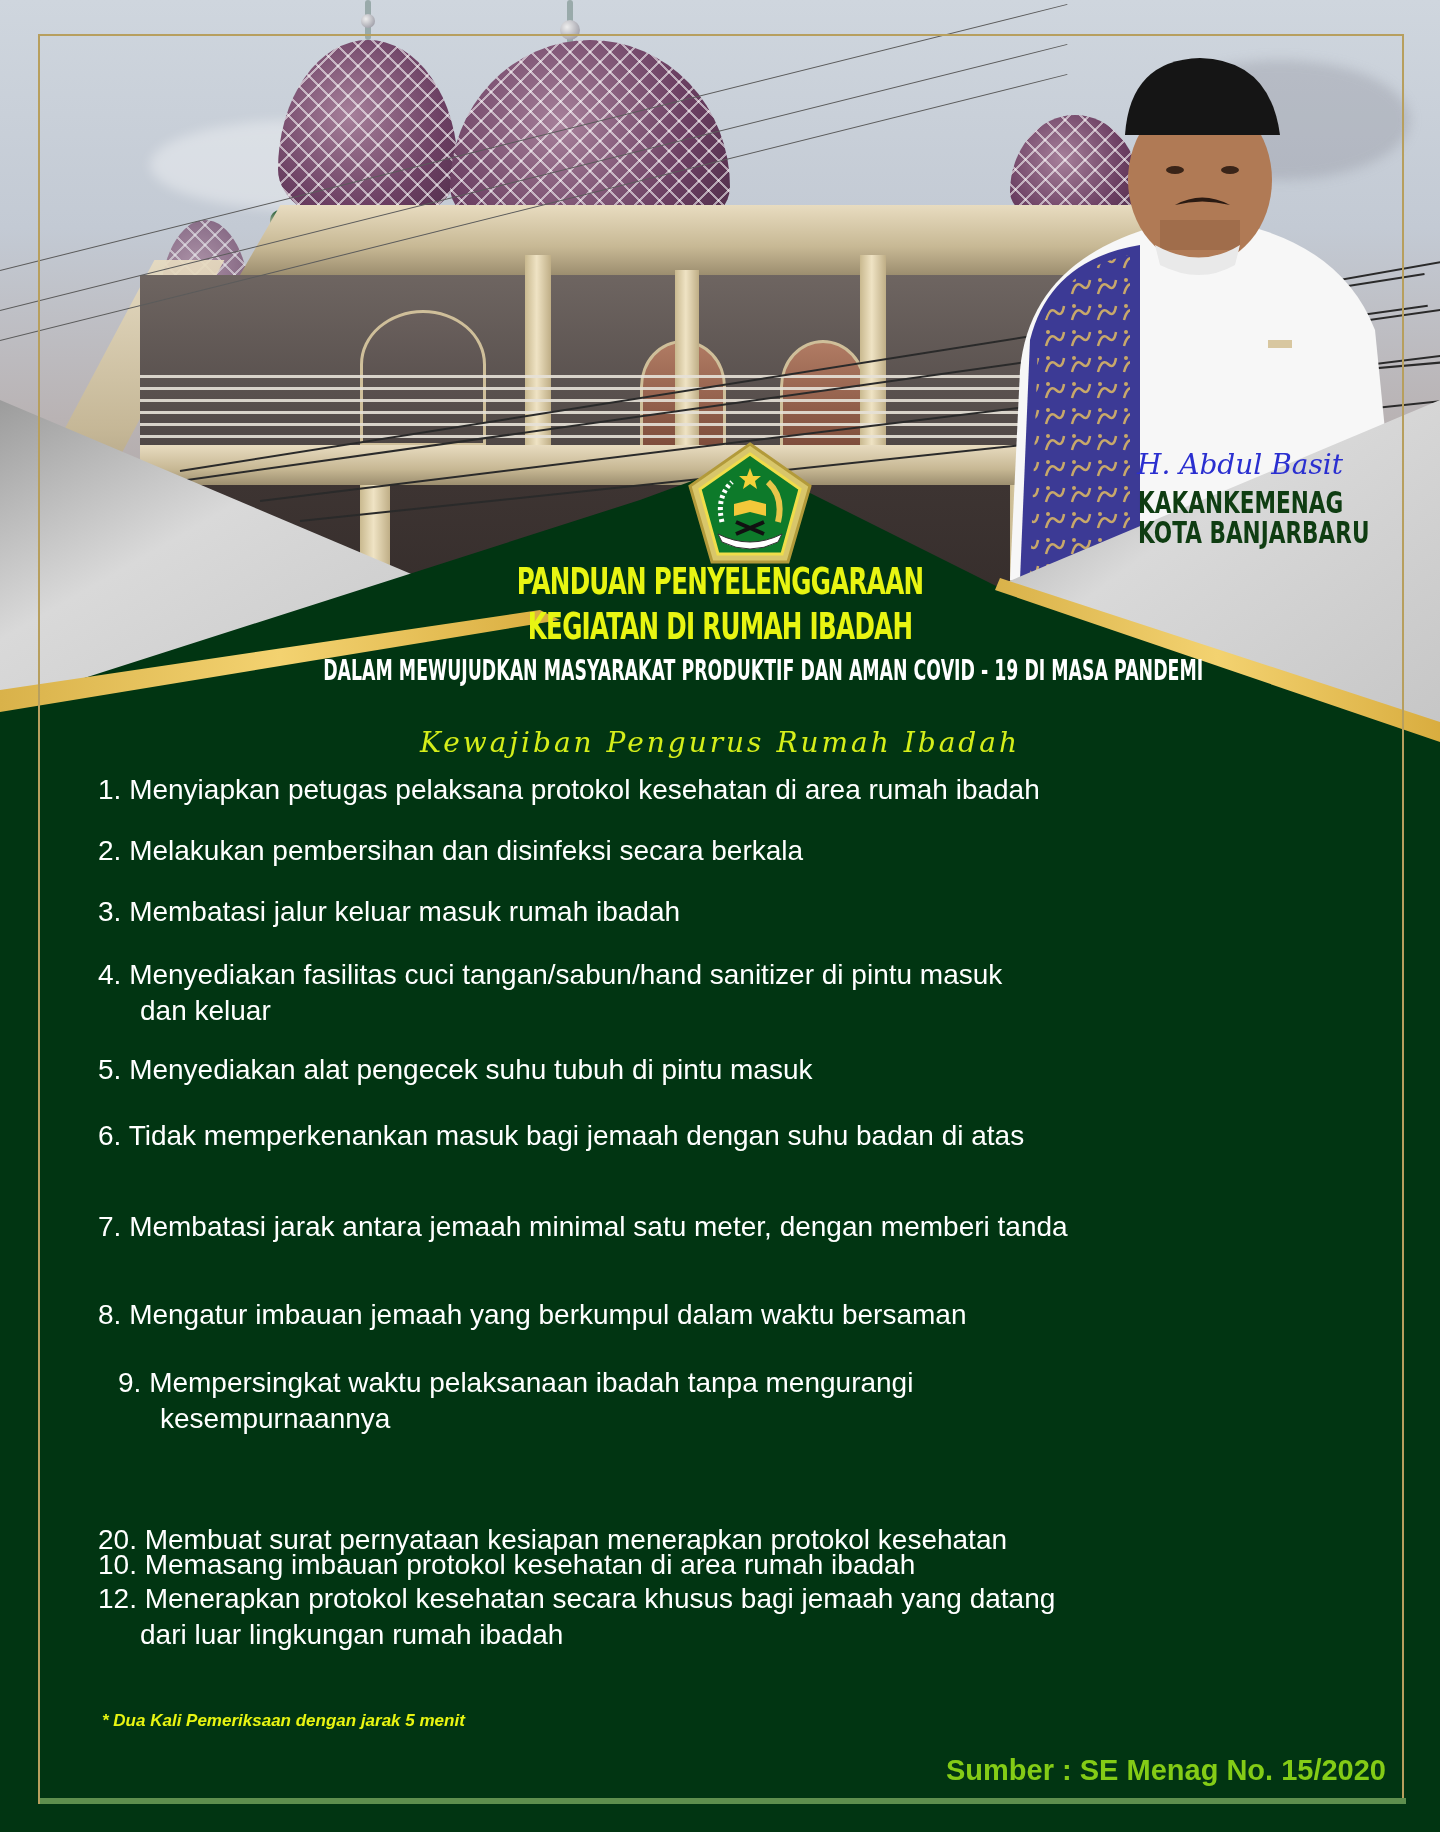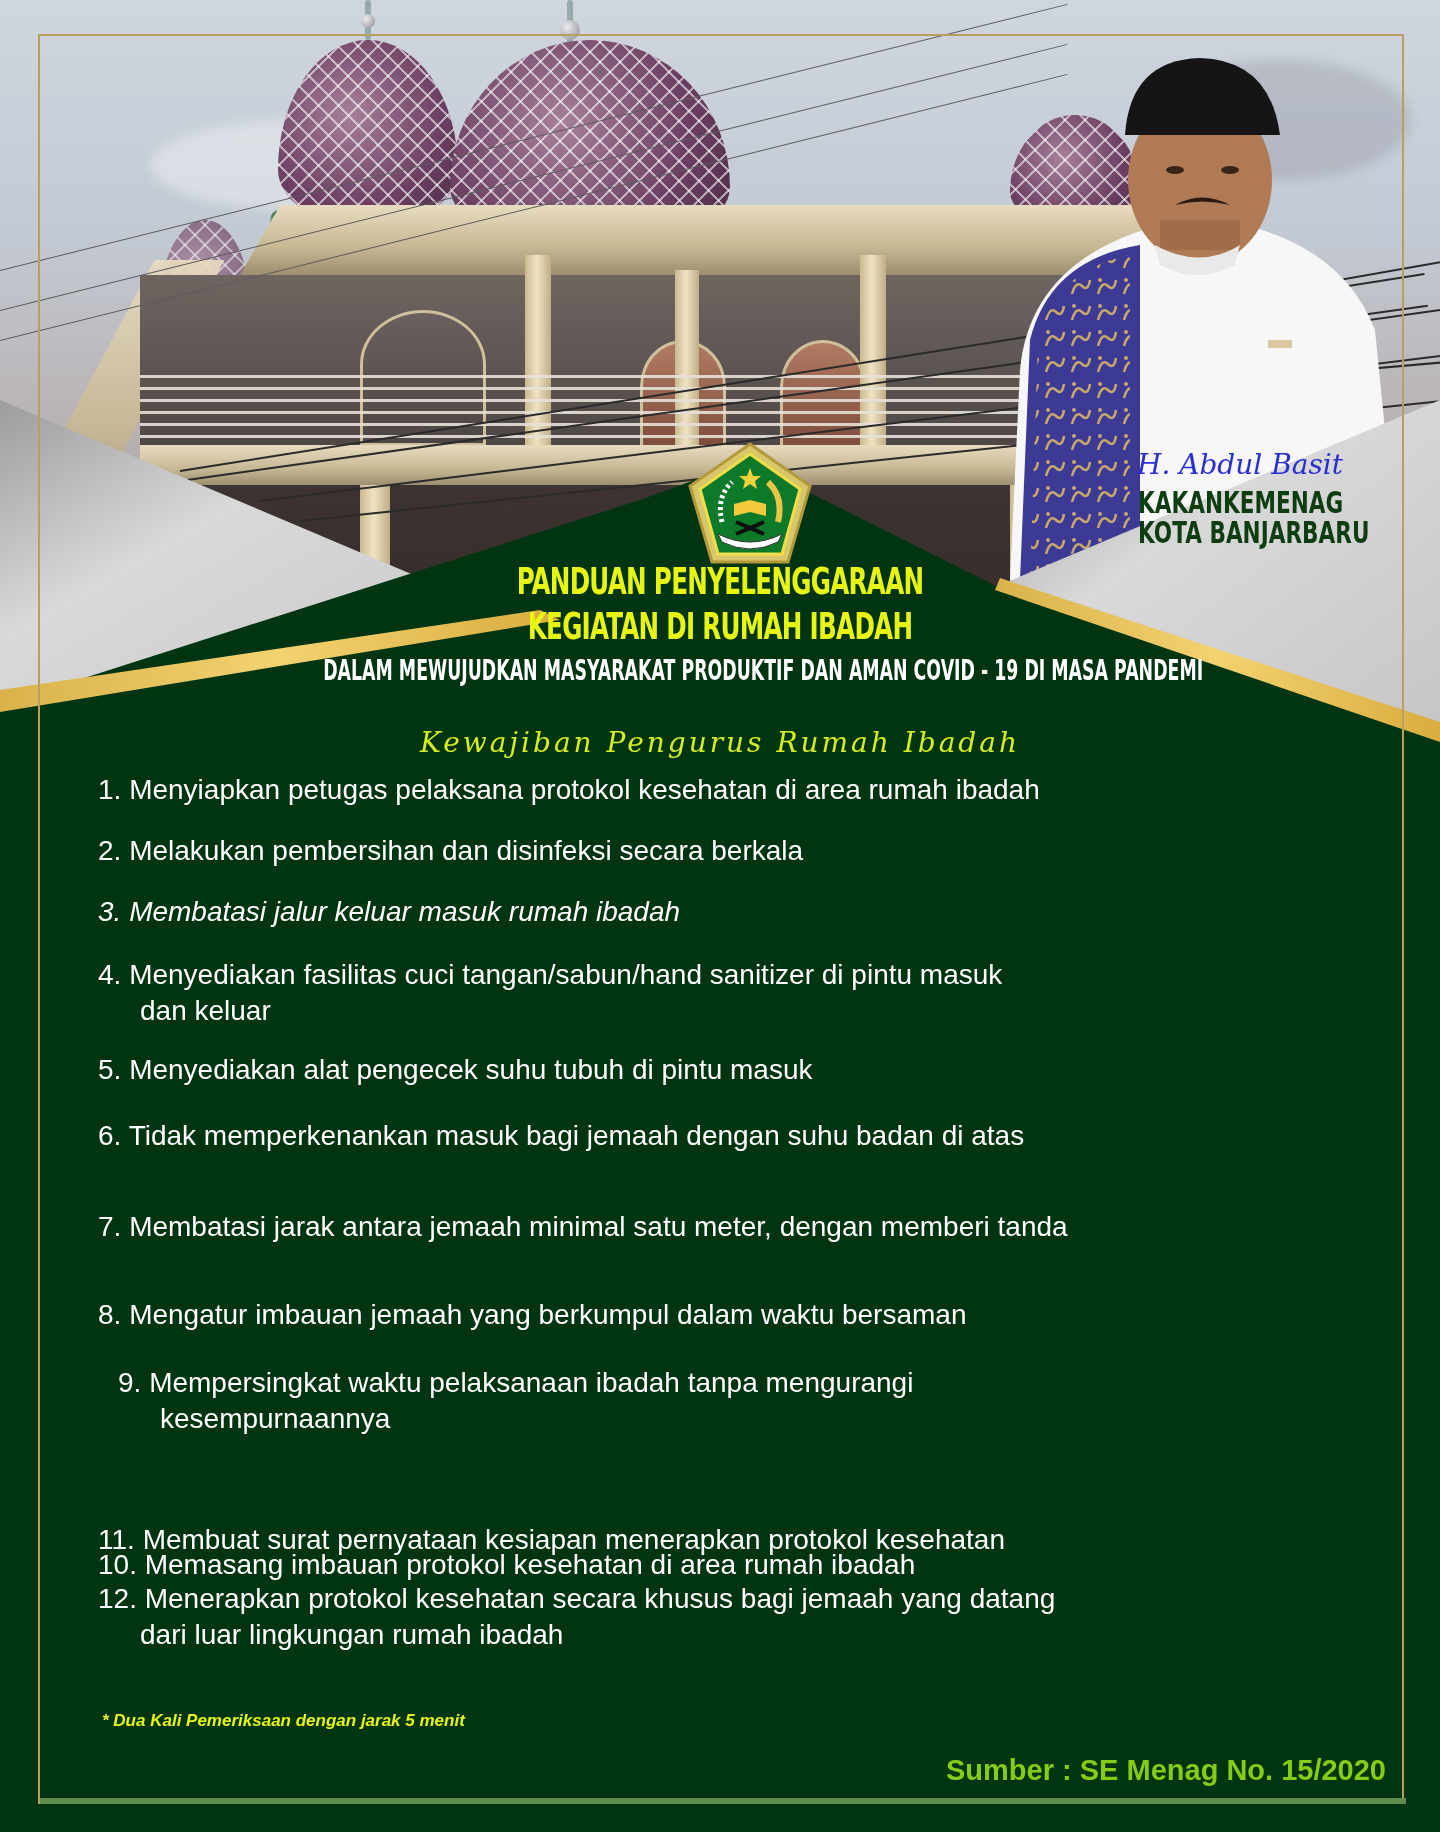--- a/index.html
+++ b/index.html
@@ -165,26 +165,26 @@
 
 <div class="abs title" style="left:320px;top:561px;width:800px;font-size:38px;line-height:40px;">PANDUAN PENYELENGGARAAN</div>
 <div class="abs title" style="left:320px;top:606px;width:800px;font-size:38px;line-height:40px;">KEGIATAN DI RUMAH IBADAH</div>
 <div class="abs subtitle" style="left:80px;top:655px;width:1280px;font-size:28px;line-height:32px;">DALAM MEWUJUDKAN MASYARAKAT PRODUKTIF DAN AMAN COVID - 19 DI MASA PANDEMI</div>
 
 <div class="abs script" style="left:320px;top:720px;width:800px;font-size:28px;line-height:46px;">Kewajiban Pengurus Rumah Ibadah</div>
 
 <div>
   <div class="abs item" style="top:772px;"><span>1.</span> <span>Menyiapkan petugas pelaksana protokol kesehatan di area rumah ibadah</span></div>
   <div class="abs item" style="top:833px;"><span>2.</span> <span>Melakukan pembersihan dan disinfeksi secara berkala</span></div>
-  <div class="abs item" style="top:894px;font-style:italic;"><span>3.</span> <span>Membatasi jalur keluar masuk rumah ibadah</span></div>
+  <div class="abs item" style="top:894px;"><span>3.</span> <span>Membatasi jalur keluar masuk rumah ibadah</span></div>
   <div class="abs item" style="top:957px;"><span>4.</span> <span>Menyediakan fasilitas cuci tangan/sabun/hand sanitizer di pintu masuk</span><span class="cont">dan keluar</span></div>
   <div class="abs item" style="top:1052px;"><span>5.</span> <span>Menyediakan alat pengecek suhu tubuh di pintu masuk</span></div>
   <div class="abs item" style="top:1118px;"><span>6.</span> <span>Tidak memperkenankan masuk bagi jemaah dengan suhu badan di atas</span></div>
   <div class="abs item" style="top:1209px;"><span>7.</span> <span>Membatasi jarak antara jemaah minimal satu meter, dengan memberi tanda</span></div>
   <div class="abs item" style="top:1297px;"><span>8.</span> <span>Mengatur imbauan jemaah yang berkumpul dalam waktu bersaman</span></div>
   <div class="abs item" style="top:1365px;margin-left:20px;"><span>9.</span> <span>Mempersingkat waktu pelaksanaan ibadah tanpa mengurangi</span><span class="cont">kesempurnaannya</span></div>
   <div class="abs item" style="top:1547px;"><span>10.</span> <span>Memasang imbauan protokol kesehatan di area rumah ibadah</span></div>
-  <div class="abs item" style="top:1522px;"><span>11.</span> <span>Membuat surat pernyataan kesiapan menerapkan protokol kesehatan</span></div>
+  <div class="abs item" style="top:1522px;"><span>20.</span> <span>Membuat surat pernyataan kesiapan menerapkan protokol kesehatan</span></div>
   <div class="abs item" style="top:1581px;"><span>12.</span> <span>Menerapkan protokol kesehatan secara khusus bagi jemaah yang datang</span><span class="cont">dari luar lingkungan rumah ibadah</span></div>
 </div>
 
 <div class="abs foot" style="left:102px;top:1711px;">* Dua Kali Pemeriksaan dengan jarak 5 menit</div>
 <div class="abs source" style="right:54px;top:1754px;">Sumber : SE Menag No. 15/2020</div>
 
 </body></html>

